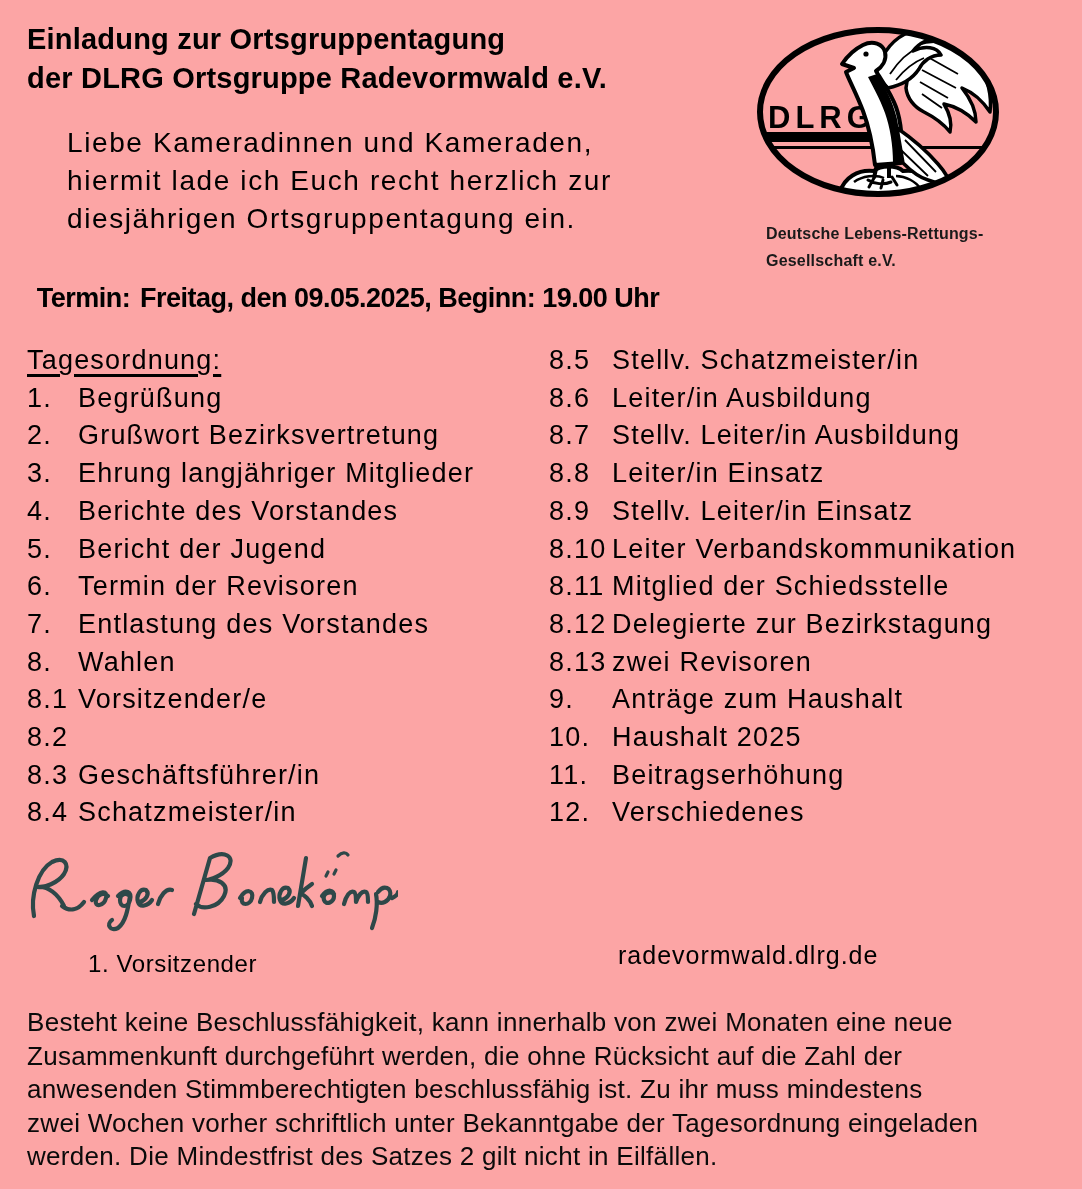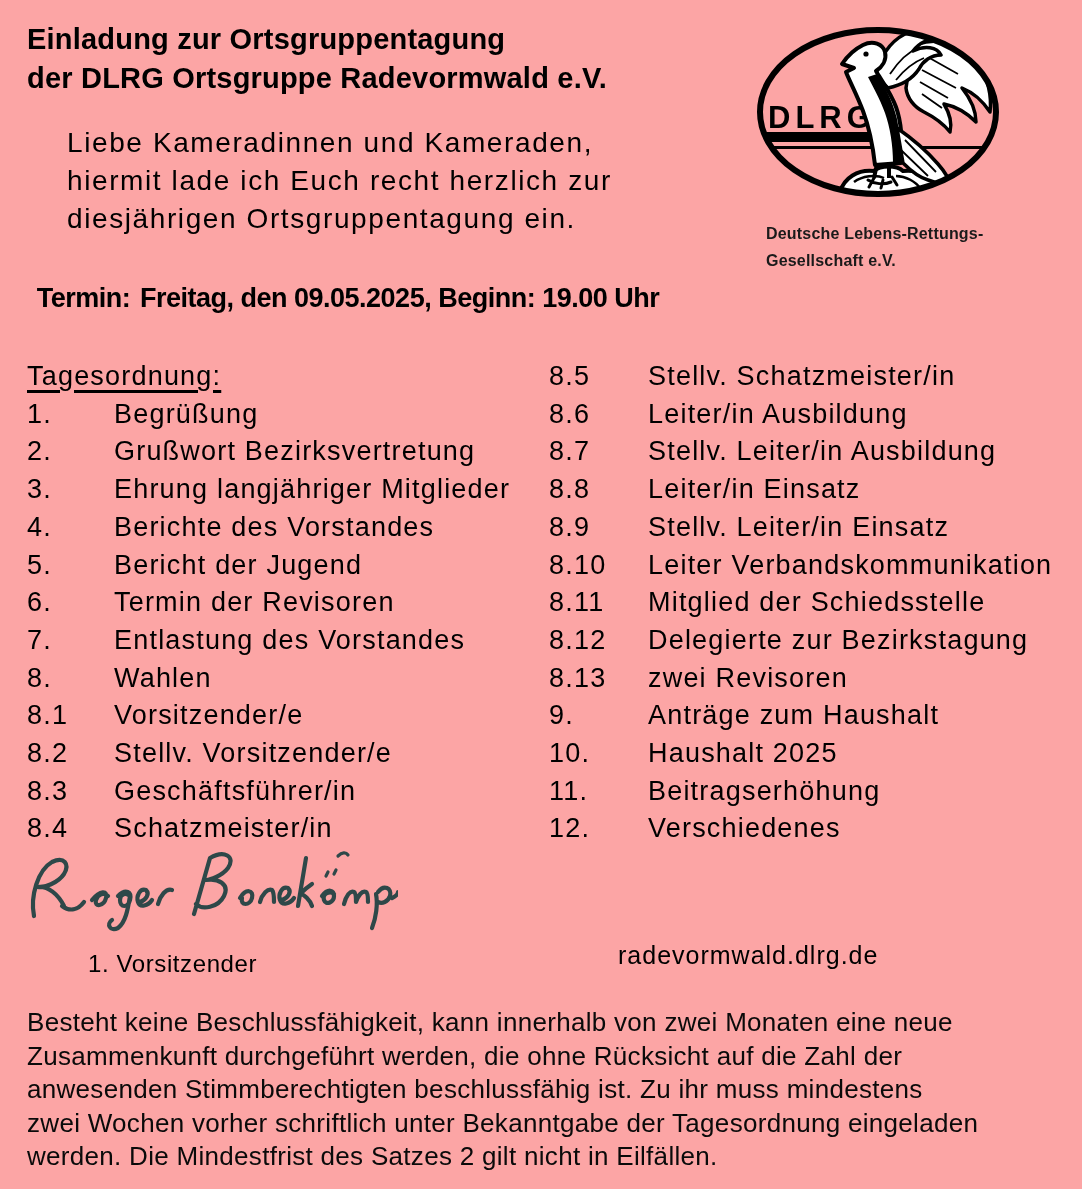--- a/index.html
+++ b/index.html
@@ -23,32 +23,32 @@
   .logo-org{
     margin-top:12px;margin-left:16px;
     font-size:16px;font-weight:bold;line-height:27px;letter-spacing:0.2px;color:#1a1a1a;
   }
   .details{
     position:absolute;left:27px;top:280px;
     font-size:27px;font-weight:bold;line-height:36px;letter-spacing:-0.5px;text-align:center;
   }
   .details .lbl{display:inline-block;width:113px;letter-spacing:-0.5px;}
   .agenda-col{
-    position:absolute;top:358px;
+    position:absolute;top:342px;
     font-size:27px;line-height:37.7px;letter-spacing:1.2px;
     white-space:nowrap;
   }
   .agenda-left{left:27px;width:515px;}
   .agenda-right{left:549px;width:525px;}
   .ag-heading span{
     text-decoration:underline;
     text-decoration-thickness:2.5px;
     text-underline-offset:5px;
   }
-  .ag-row{display:flex;gap:36px;}
+  .ag-row{display:flex;}
   .agenda-left .ag-num{flex:0 0 51px;}
   .agenda-right .ag-num{flex:0 0 63px;}
   .sig-svg{position:absolute;left:26px;top:850px;}
   .sig-role{position:absolute;left:88px;top:942px;font-size:24px;letter-spacing:0.6px;margin-top:8px;}
   .website{position:absolute;left:618px;top:941px;font-size:25px;letter-spacing:1px;}
   .footer{
     position:absolute;left:27px;top:1006px;width:1045px;
     font-size:26px;line-height:33.6px;letter-spacing:0.3px;color:#0a0a0a;
   }
   .logo-svg text{font-family:"Liberation Sans", sans-serif;}
@@ -164,21 +164,20 @@
         <span class="ag-label">Wahlen</span>
       </div>
 
       <div class="ag-row">
         <span class="ag-num">8.1</span>
         <span class="ag-label">Vorsitzender/e</span>
       </div>
 
       <div class="ag-row">
         <span class="ag-num">8.2</span>
-        <span class="ag-label">Stellv. Vorsitzender/e</span>
       </div>
 
       <div class="ag-row">
         <span class="ag-num">8.3</span>
         <span class="ag-label">Geschäftsführer/in</span>
       </div>
 
       <div class="ag-row">
         <span class="ag-num">8.4</span>
         <span class="ag-label">Schatzmeister/in</span>

